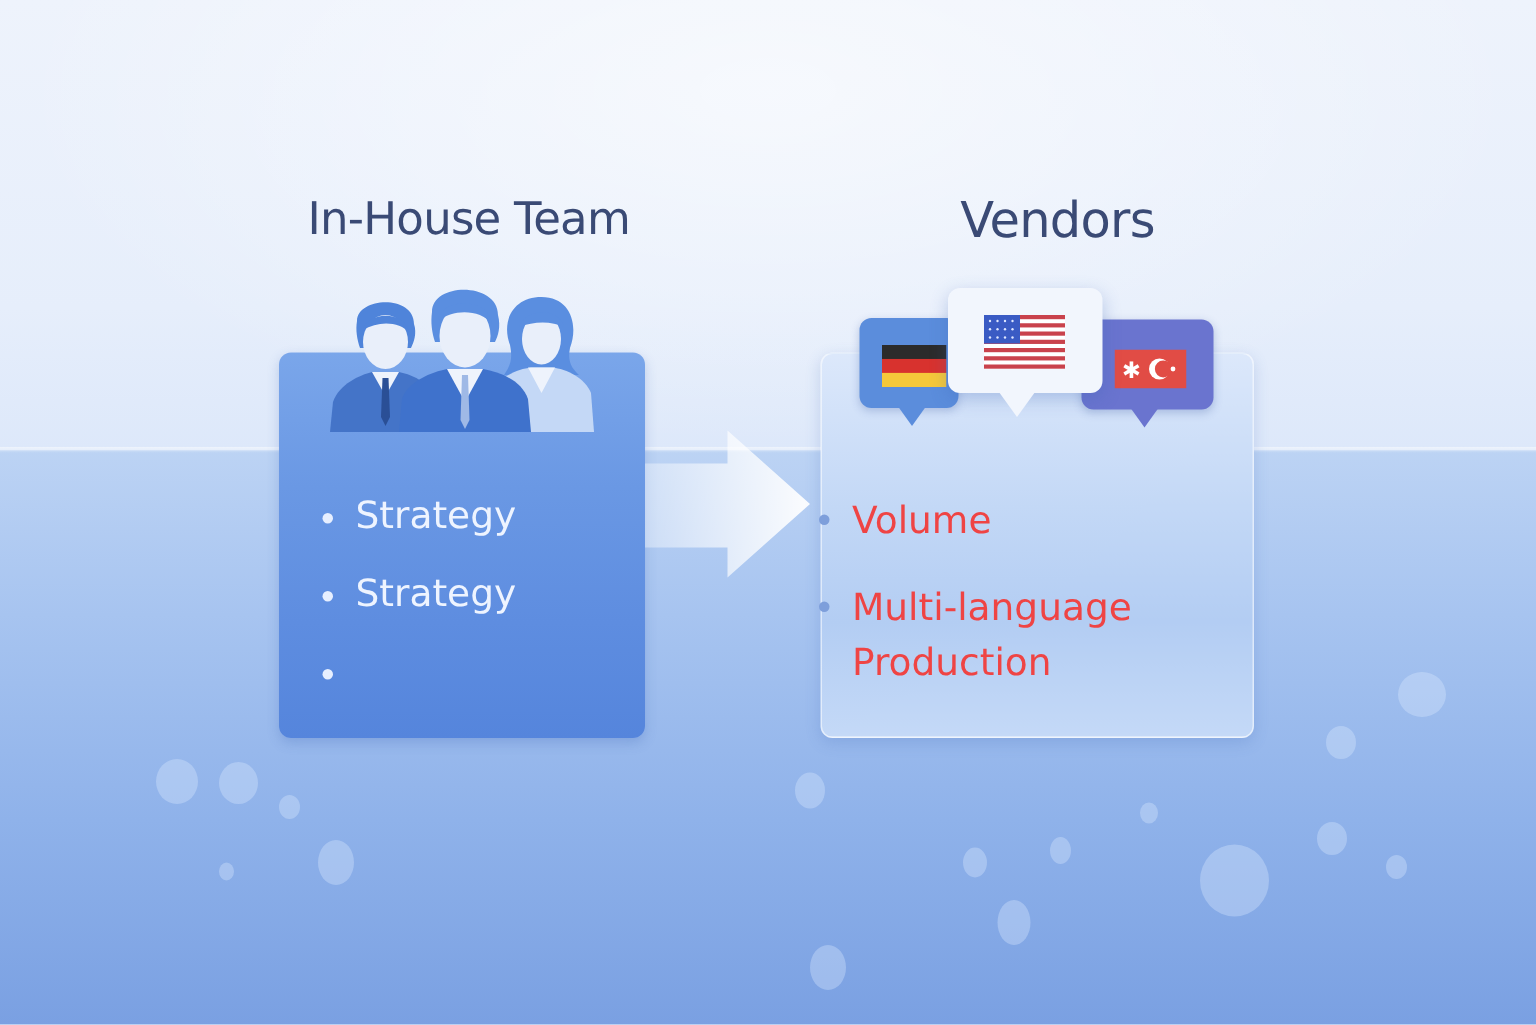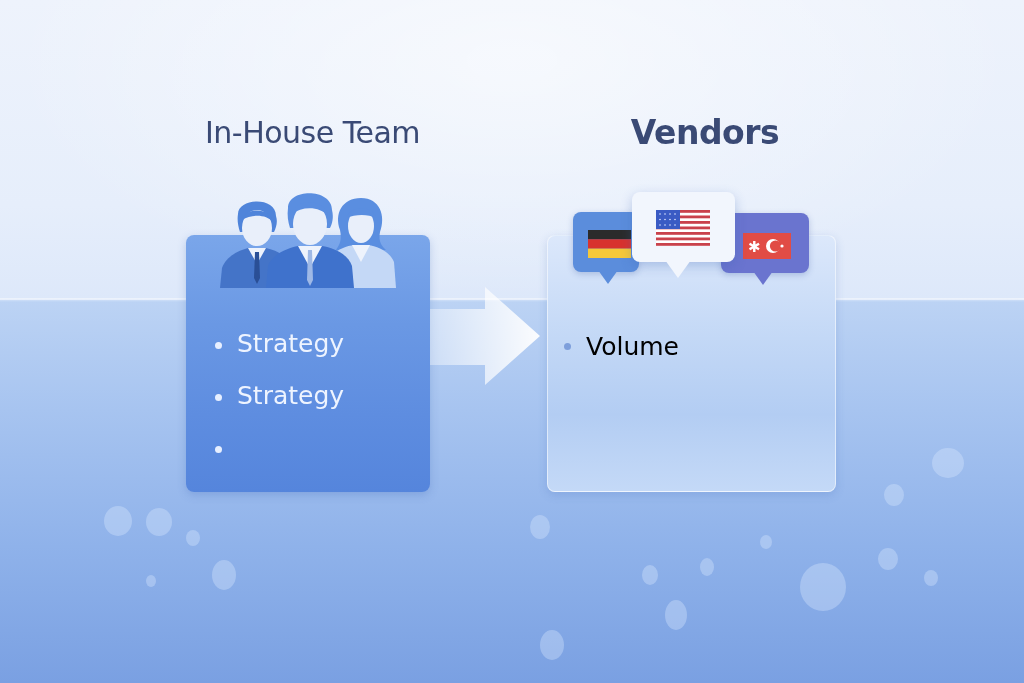--- a/index.html
+++ b/index.html
@@ -13,24 +13,24 @@
     background: radial-gradient(ellipse at 50% 20%, rgba(255,255,255,0.55), rgba(255,255,255,0) 70%);
   }
   .horizon {
     position: absolute; left: 0; top: 298px; width: 1024px; height: 4px;
     background: linear-gradient(180deg, rgba(255,255,255,0.5), rgba(255,255,255,0));
   }
   .bokeh { position: absolute; border-radius: 50%; background: rgba(220,235,255,0.35); }
 
   .title {
     position: absolute; font-family: "DejaVu Sans", sans-serif;
-    color: #3a4a75; font-size: 30px; letter-spacing: -0.5px; text-align: center;
+    color: #3a4a75; font-size: 30px; letter-spacing: -0.5px; text-align: center; margin-top: 14px;
   }
   .title.left { left: 185px; width: 255px; top: 115px; }
-  .title.right { left: 580px; width: 250px; top: 113px; font-size: 33px; font-weight: bold; }
+  .title.right { left: 580px; width: 250px; top: 113px; font-size: 33px; }
 
   .card {
     position: absolute; border-radius: 8px; box-sizing: border-box;
   }
   .card.inhouse {
     left: 186px; top: 235px; width: 244px; height: 257px;
     background: linear-gradient(180deg, #7aa6ea 0%, #6a98e4 35%, #5e8de0 70%, #5585dc 100%);
     box-shadow: 0 3px 8px rgba(60,100,180,0.25);
   }
   .card.vendors {
@@ -41,21 +41,21 @@
   }
 
   .list { position: absolute; margin: 0; padding: 0; list-style: none; }
   .list li { position: relative; padding-left: 22px; font-size: 25px; line-height: 32px; }
   .list li .dot {
     position: absolute; left: 0; top: 14px; width: 7px; height: 7px; border-radius: 50%;
   }
   .list.inhouse { left: 215px; top: 328px; color: #eef4ff; }
   .list.inhouse li { margin-bottom: 20px; }
   .list.inhouse .dot { background: #e7efff; }
-  .list.vendors { left: 564px; top: 328px; color: #000000; }
+  .list.vendors { left: 546px; top: 328px; color: #ef4444; }
   .list.vendors li { margin-bottom: 21px; line-height: 37px; }
   .list.vendors .dot { background: #7e9fdb; top: 15px; }
 
   .people { position: absolute; left: 218px; top: 188px; width: 185px; height: 100px; }
 
   .arrow { position: absolute; left: 430px; top: 287px; width: 115px; height: 100px; }
 
   .bubble { position: absolute; border-radius: 8px; }
   .bubble.de { left: 573px; top: 212px; width: 66px; height: 60px; background: #5b8ddc; box-shadow: 0 2px 6px rgba(40,70,150,0.25); }
   .bubble.us { left: 632px; top: 192px; width: 103px; height: 70px; background: #f2f6fd; box-shadow: 0 4px 12px rgba(60,100,180,0.3); }
@@ -182,13 +182,14 @@
       <circle cx="19" cy="9.5" r="0.8"></circle>
     <circle cx="4" cy="15" r="0.8"></circle>
       <circle cx="9" cy="15" r="0.8"></circle>
       <circle cx="14" cy="15" r="0.8"></circle>
       <circle cx="19" cy="15" r="0.8"></circle>
   </g>
 </svg>
 
 <ul class="list vendors">
   <li><span class="dot"></span><span>Volume</span></li>
+  <li><span class="dot"></span><span>Multi-language</span><br><span>Production</span></li>
 </ul>
 
 </body></html>

